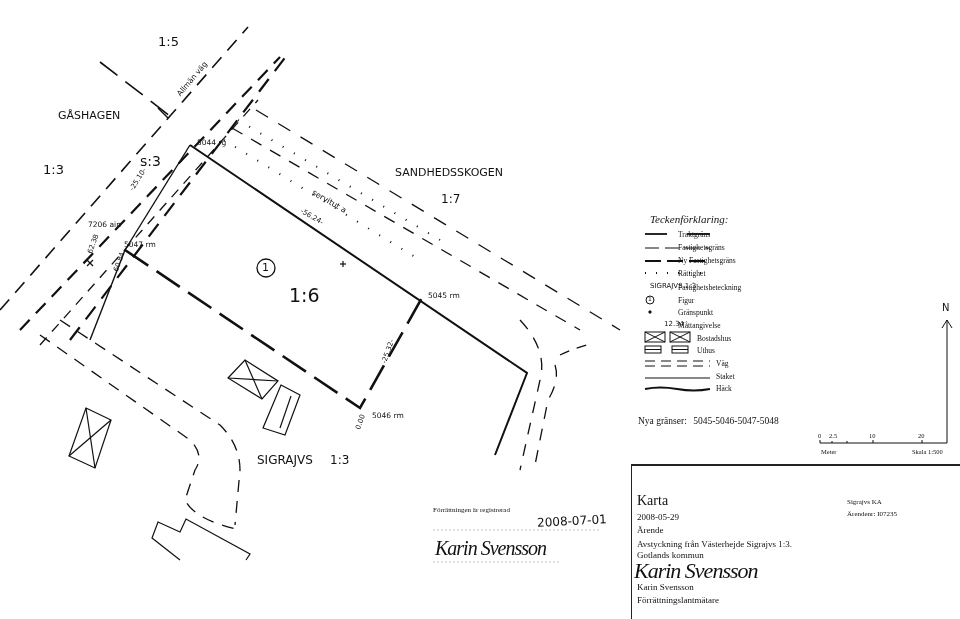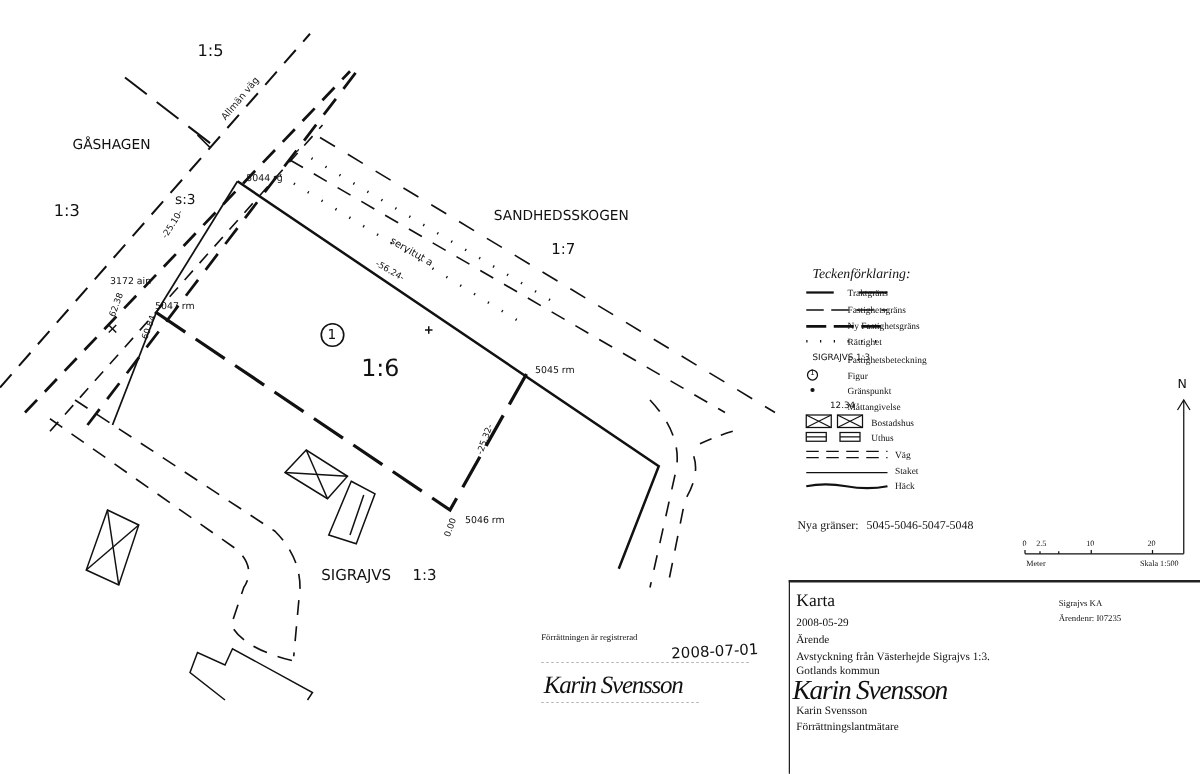--- a/index.html
+++ b/index.html
@@ -4,21 +4,21 @@
 <style>
   html, body { margin:0; padding:0; background:#ffffff; }
   body { width:960px; height:619px; position:relative; overflow:hidden; font-family:"DejaVu Sans", sans-serif; color:#111; }
   #map { position:absolute; left:0; top:0; width:960px; height:619px; }
   .lbl { position:absolute; white-space:nowrap; color:#111; }
   .sans { font-family:"DejaVu Sans", sans-serif; }
   .serif { font-family:"Liberation Serif", "DejaVu Serif", serif; }
   .legend-title { font-size:11px;font-style:italic; }
   .legend-item { font-size:7.5px; position:absolute; left:678px; }
   .titlebox { position:absolute; left:631px; top:464px; width:329px; height:155px; border-left:1.5px solid #222; border-top:2px solid #222; }
-  .tb { position:absolute; font-family:"Liberation Serif", serif; color:#111; white-space:nowrap; }
+  .tb { position:absolute; font-family:"Liberation Serif", serif; color:#111; white-space:nowrap;margin-top:19px; }
   .sig { font-family:"Liberation Serif", serif; font-style:italic; letter-spacing:-1px; }
 </style>
 </head>
 <body>
 
 <svg id="map" viewBox="0 0 960 619" xmlns="http://www.w3.org/2000/svg">
   <g fill="none" stroke="#111" stroke-linecap="butt">
 
     <g stroke-width="1.6">
       <line x1="0" y1="310" x2="248" y2="27" stroke-dasharray="14,9"></line>
@@ -120,36 +120,36 @@
     </g>
 
     <line x1="433" y1="530" x2="600" y2="530" stroke-width="0.6" stroke="#999" stroke-dasharray="2,2"></line>
     <line x1="433" y1="562" x2="560" y2="562" stroke-width="0.6" stroke="#999" stroke-dasharray="2,2"></line>
   </g>
 </svg>
 
 <div class="lbl sans" style="left:158px;top:34px;font-size:13px">1:5</div>
 <div class="lbl sans" style="left:58px;top:109px;font-size:11px">GÅSHAGEN</div>
 <div class="lbl sans" style="left:43px;top:162px;font-size:13px">1:3</div>
-<div class="lbl sans" style="left:140px;top:153px;font-size:11px">s:3</div>
+<div class="lbl sans" style="left:140px;top:153px;font-size:14px">s:3</div>
 <div class="lbl sans" style="left:395px;top:166px;font-size:11px">SANDHEDSSKOGEN</div>
 <div class="lbl sans" style="left:441px;top:192px;font-size:12px">1:7</div>
 <div class="lbl sans" style="left:289px;top:284px;font-size:19px">1:6</div>
 <div class="lbl sans" style="left:257px;top:453px;font-size:12px">SIGRAJVS</div>
 <div class="lbl sans" style="left:330px;top:453px;font-size:12px">1:3</div>
 
 <div class="lbl sans" style="left:262px;top:261px;font-size:11px">1</div>
 <div class="lbl sans" style="left:175px;top:92px;font-size:7.5px;transform:rotate(-50deg);transform-origin:left top">Allmän väg</div>
 <div class="lbl sans" style="left:315px;top:188px;font-size:8px;transform:rotate(30deg);transform-origin:left top">servitut a</div>
 
 <div class="lbl sans" style="left:197px;top:138px;font-size:7.5px">5044 rg</div>
 <div class="lbl sans" style="left:428px;top:291px;font-size:7.5px">5045 rm</div>
 <div class="lbl sans" style="left:372px;top:411px;font-size:7.5px">5046 rm</div>
 <div class="lbl sans" style="left:124px;top:240px;font-size:7.5px">5047 rm</div>
-<div class="lbl sans" style="left:88px;top:220px;font-size:7.5px">3172 ain</div>
+<div class="lbl sans" style="left:88px;top:220px;font-size:7.5px">7206 ain</div>
 
 <div class="lbl sans" style="left:128px;top:188px;font-size:7px;transform:rotate(-58deg);transform-origin:left top">-25.10-</div>
 <div class="lbl sans" style="left:303px;top:207px;font-size:7px;transform:rotate(30deg);transform-origin:left top">-56.24-</div>
 <div class="lbl sans" style="left:380px;top:362px;font-size:7px;transform:rotate(-70deg);transform-origin:left top">-25.32-</div>
 <div class="lbl sans" style="left:86px;top:252px;font-size:7px;transform:rotate(-70deg);transform-origin:left top">62.38</div>
 <div class="lbl sans" style="left:112px;top:270px;font-size:7px;transform:rotate(-70deg);transform-origin:left top">60.84</div>
 <div class="lbl sans" style="left:354px;top:428px;font-size:7px;transform:rotate(-70deg);transform-origin:left top">0.00</div>
 
 <div class="lbl serif legend-title" style="left:650px;top:213px">Teckenförklaring:</div>
 <div class="lbl serif legend-item" style="top:230px">Traktgräns</div>

